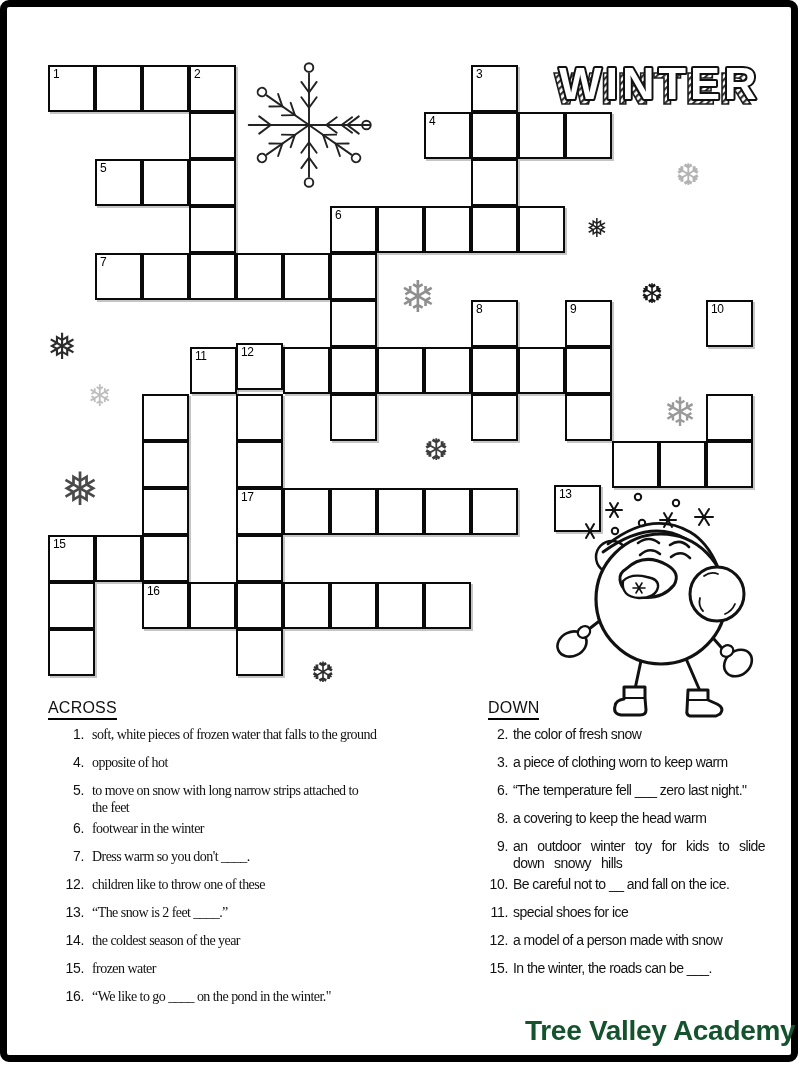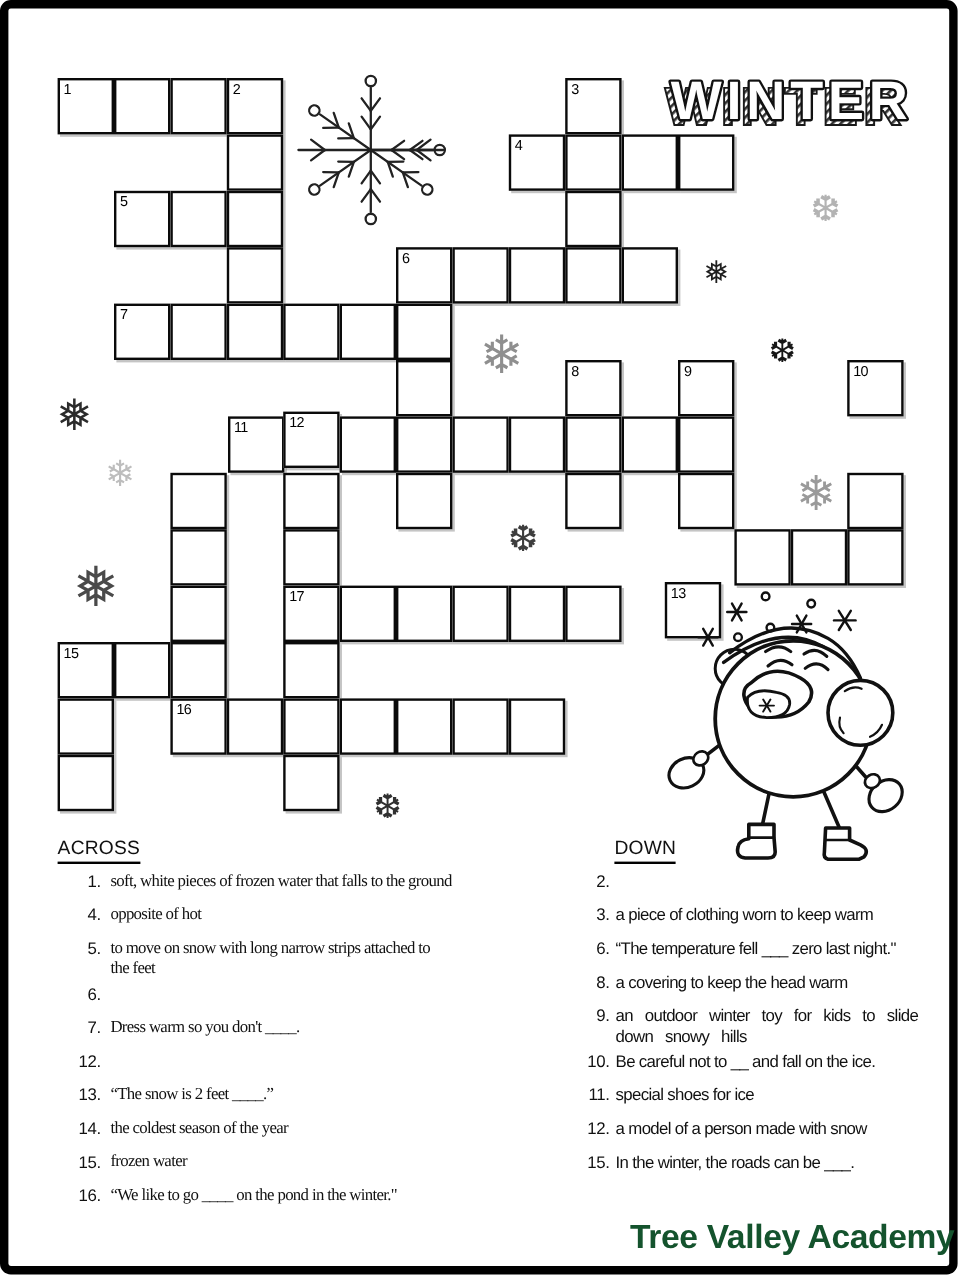--- a/index.html
+++ b/index.html
@@ -31,21 +31,21 @@
     font-family:"DejaVu Sans",sans-serif;line-height:1;
   }
   #big-snowflake{position:absolute;left:242px;top:58px;z-index:1;}
   #snowman{position:absolute;left:528px;top:486px;z-index:3;}
   
   .heading{
     position:absolute;font-size:16px;font-weight:normal;letter-spacing:0.2px;
     border-bottom:2px solid #000;padding-bottom:1px;z-index:4;
   }
   #across-heading{left:48px;top:699px;}
-  #down-heading{left:488px;top:699px;margin-left:24px;}
+  #down-heading{left:488px;top:699px;}
   .clue-list{position:absolute;z-index:4;padding-top:4px;}
   #across-list{left:48px;top:722px;width:352px;}
   #down-list{left:470px;top:722px;width:325px;}
   .clue{display:flex;align-items:flex-start;margin-bottom:11px;}
   .clue.ml{margin-bottom:4px;}
   .cnum{flex:0 0 36px;text-align:right;font-size:14px;line-height:17px;letter-spacing:-0.3px;}
   #down-list .cnum{flex:0 0 38px;}
   .ctext{
     margin-left:8px;font-size:14px;line-height:17px;letter-spacing:-0.55px;
     white-space:pre-line;
@@ -315,27 +315,29 @@
       <span class="cnum">4.</span>
       <span class="ctext">opposite of hot</span>
     </div>
     <div class="clue ml">
       <span class="cnum">5.</span>
       <span class="ctext">to move on snow with long narrow strips attached to
 the feet</span>
     </div>
     <div class="clue">
       <span class="cnum">6.</span>
+      <span class="ctext">footwear in the winter</span>
     </div>
     <div class="clue">
       <span class="cnum">7.</span>
       <span class="ctext">Dress warm so you don't ____.</span>
     </div>
     <div class="clue">
       <span class="cnum">12.</span>
+      <span class="ctext">children like to throw one of these</span>
     </div>
     <div class="clue">
       <span class="cnum">13.</span>
       <span class="ctext">“The snow is 2 feet ____.”</span>
     </div>
     <div class="clue">
       <span class="cnum">14.</span>
       <span class="ctext">the coldest season of the year</span>
     </div>
     <div class="clue">
@@ -343,20 +345,21 @@
       <span class="ctext">frozen water</span>
     </div>
     <div class="clue">
       <span class="cnum">16.</span>
       <span class="ctext">“We like to go ____ on the pond in the winter."</span>
     </div>
   </div>
 <div class="clue-list" id="down-list">
     <div class="clue">
       <span class="cnum">2.</span>
+      <span class="ctext">the color of fresh snow</span>
     </div>
     <div class="clue">
       <span class="cnum">3.</span>
       <span class="ctext">a piece of clothing worn to keep warm</span>
     </div>
     <div class="clue">
       <span class="cnum">6.</span>
       <span class="ctext">“The temperature fell ___ zero last night."</span>
     </div>
     <div class="clue">

